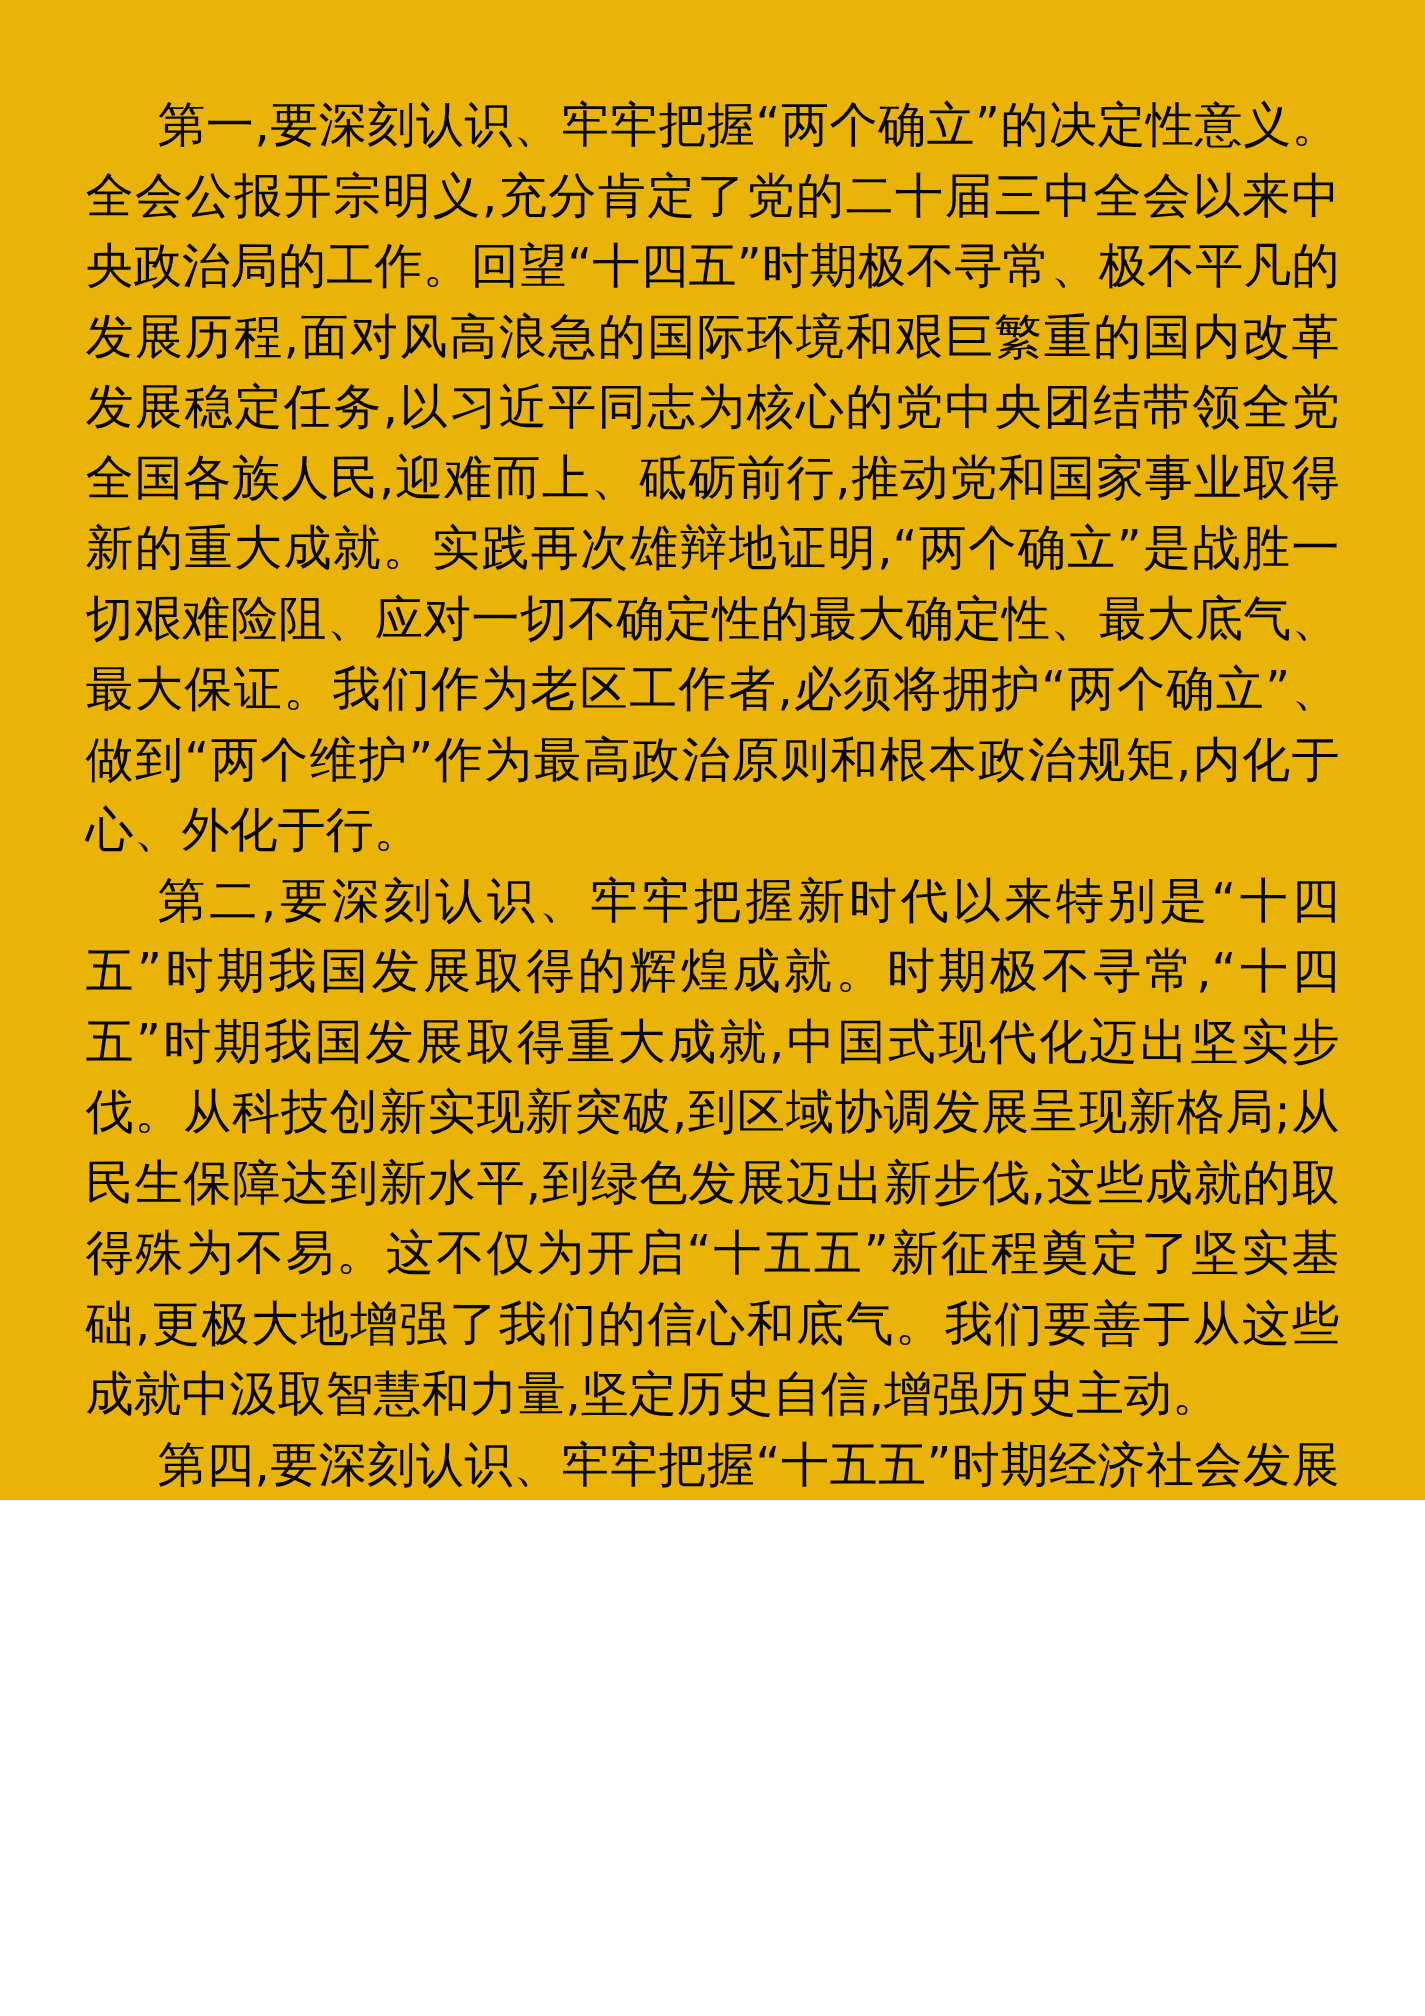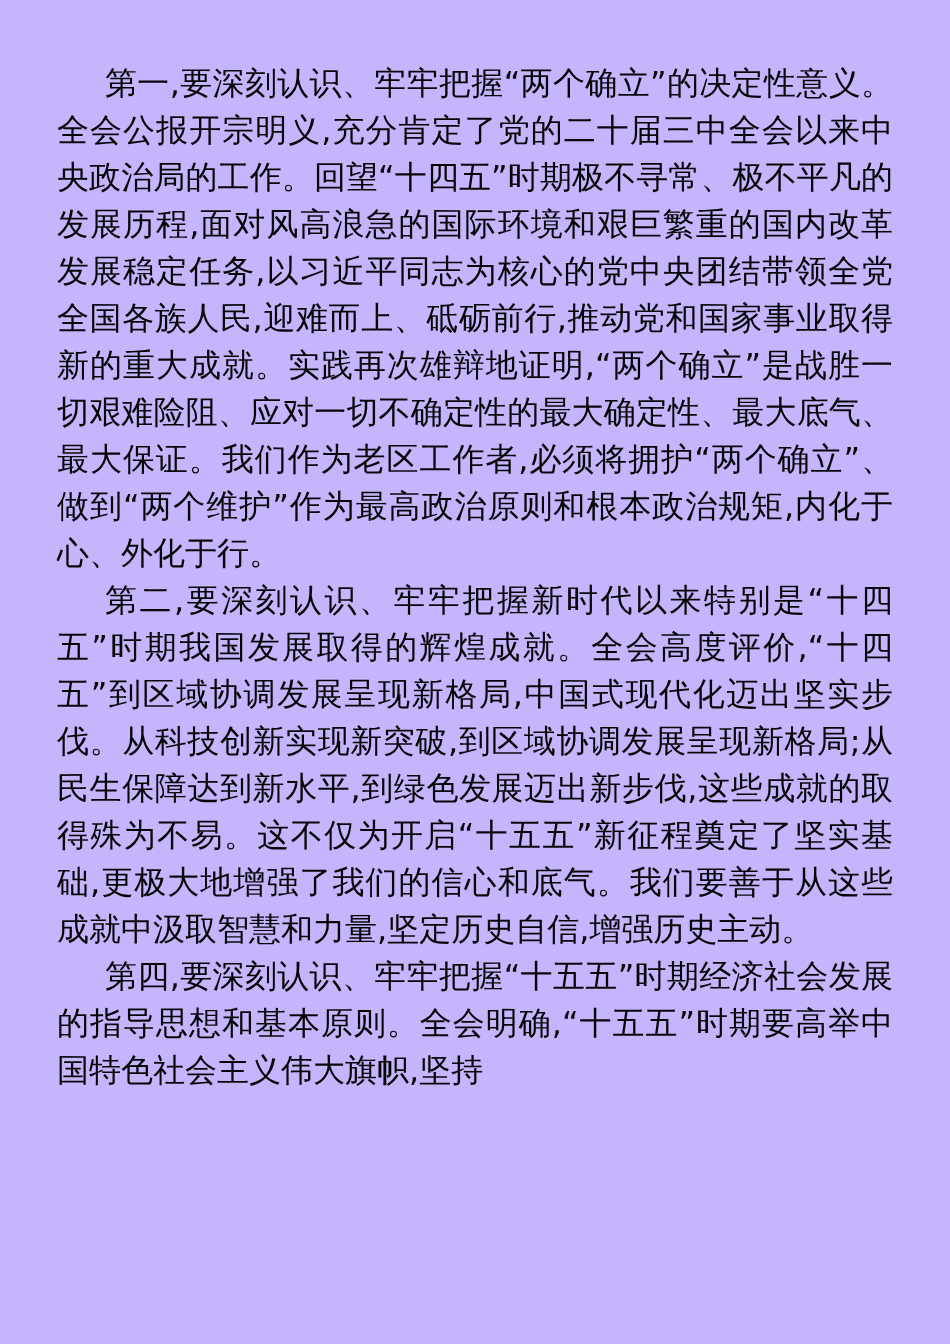--- a/index.html
+++ b/index.html
@@ -7,22 +7,22 @@
     margin: 0;
     padding: 0;
     background: #ffffff;
   }
   body {
     font-family: "DejaVu Sans", "Liberation Sans", sans-serif;
   }
   .page {
     position: relative;
     width: 950px;
-    height: 1344px;
-    background: #c4b5fd;
+    height: 1000px;
+    background: #eab308;
     overflow: hidden;
     box-sizing: border-box;
   }
   .doc-body {
     position: absolute;
     left: 57px;
     top: 60px;
     width: 836px;
   }
   .para {
@@ -43,16 +43,16 @@
   .para + .para {
     margin-top: 0;
   }
 </style>
 </head>
 <body>
 
 <div class="page">
   <div class="doc-body">
     <p class="para">第一,要深刻认识、牢牢把握“两个确立”的决定性意义。全会公报开宗明义,充分肯定了党的二十届三中全会以来中央政治局的工作。回望“十四五”时期极不寻常、极不平凡的发展历程,面对风高浪急的国际环境和艰巨繁重的国内改革发展稳定任务,以习近平同志为核心的党中央团结带领全党全国各族人民,迎难而上、砥砺前行,推动党和国家事业取得新的重大成就。实践再次雄辩地证明,“两个确立”是战胜一切艰难险阻、应对一切不确定性的最大确定性、最大底气、最大保证。我们作为老区工作者,必须将拥护“两个确立”、做到“两个维护”作为最高政治原则和根本政治规矩,内化于心、外化于行。</p>
-    <p class="para">第二,要深刻认识、牢牢把握新时代以来特别是“十四五”时期我国发展取得的辉煌成就。全会高度评价,“十四五”到区域协调发展呈现新格局,中国式现代化迈出坚实步伐。从科技创新实现新突破,到区域协调发展呈现新格局;从民生保障达到新水平,到绿色发展迈出新步伐,这些成就的取得殊为不易。这不仅为开启“十五五”新征程奠定了坚实基础,更极大地增强了我们的信心和底气。我们要善于从这些成就中汲取智慧和力量,坚定历史自信,增强历史主动。</p>
+    <p class="para">第二,要深刻认识、牢牢把握新时代以来特别是“十四五”时期我国发展取得的辉煌成就。时期极不寻常,“十四五”时期我国发展取得重大成就,中国式现代化迈出坚实步伐。从科技创新实现新突破,到区域协调发展呈现新格局;从民生保障达到新水平,到绿色发展迈出新步伐,这些成就的取得殊为不易。这不仅为开启“十五五”新征程奠定了坚实基础,更极大地增强了我们的信心和底气。我们要善于从这些成就中汲取智慧和力量,坚定历史自信,增强历史主动。</p>
     <p class="para">第四,要深刻认识、牢牢把握“十五五”时期经济社会发展的指导思想和基本原则。全会明确,“十五五”时期要高举中国特色社会主义伟大旗帜,坚持</p>
   </div>
 </div>
 
 </body></html>

